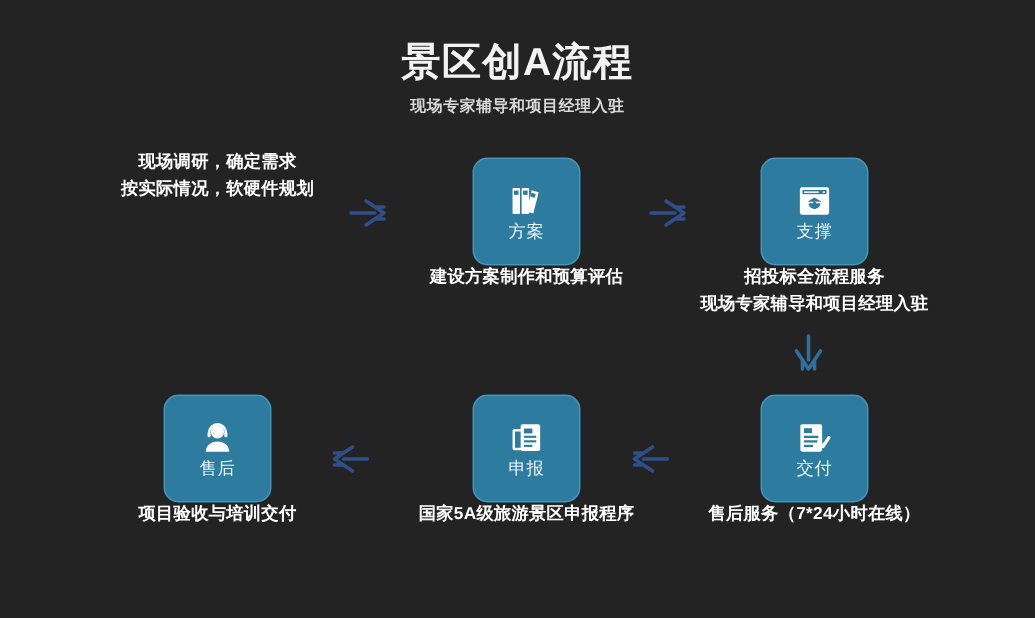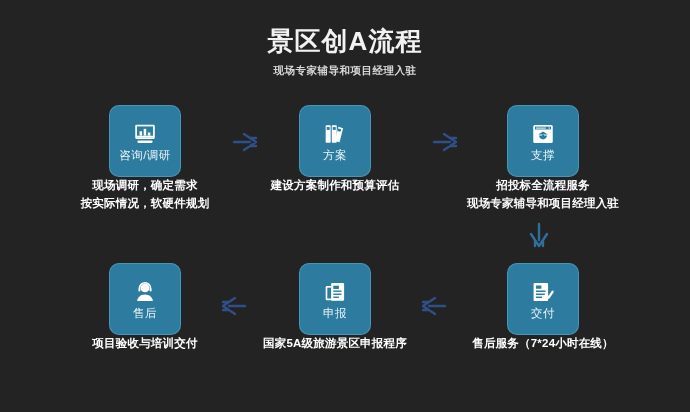--- a/index.html
+++ b/index.html
@@ -57,21 +57,21 @@
   .row-top { top: 100px; }
   .row-bottom { top: 258px; }
 
   .cell {
     position: absolute;
     width: 230px;
     top: 0;
     text-align: center;
   }
   .cell-1 { left: 30px; }
-  .cell-2 { left: 220px; }
+  .cell-2 { left: 236px; }
   .cell-3 { left: 428px; }
 
   .card {
     width: 72px;
     height: 72px;
     margin: 5px auto 0 auto;
     border-radius: 10px;
     background: #2d7b9e;
     box-shadow: 0 0 0 1px rgba(120,200,230,.35) inset;
     display: flex;
@@ -125,34 +125,20 @@
 <div class="page">
 
   <div class="header">
     <div class="title">景区创A流程</div>
     <div class="subtitle">现场专家辅导和项目经理入驻</div>
   </div>
 
   <div class="row row-top">
 
     <div class="cell cell-1">
-      <div class="card">
-        <span class="card-icon">
-          <svg viewBox="0 0 24 24" fill="none">
-            <rect x="3" y="3.5" width="18" height="13" rx="1" fill="#ffffff"></rect>
-            <rect x="4.6" y="5" width="14.8" height="10" fill="#2d7b9e"></rect>
-            <rect x="7" y="9.5" width="2.3" height="4" fill="#ffffff"></rect>
-            <rect x="10.8" y="7.2" width="2.3" height="6.3" fill="#ffffff"></rect>
-            <rect x="14.6" y="10.6" width="2.3" height="2.9" fill="#ffffff"></rect>
-            <rect x="4.6" y="13.6" width="14.8" height="1.4" fill="#ffffff"></rect>
-            <rect x="5" y="18" width="14" height="2.2" rx="1" fill="#ffffff"></rect>
-          </svg>
-        </span>
-        <span class="card-label">咨询/调研</span>
-      </div>
       <div class="caption">现场调研，确定需求
 按实际情况，软硬件规划</div>
     </div>
 
     <div class="cell cell-2">
       <div class="card">
         <span class="card-icon">
           <svg viewBox="0 0 24 24" fill="none">
             <rect x="3.4" y="4" width="4.6" height="16" rx="0.6" fill="#ffffff"></rect>
             <rect x="4.3" y="5.6" width="2.8" height="2.6" fill="#2d7b9e"></rect>

